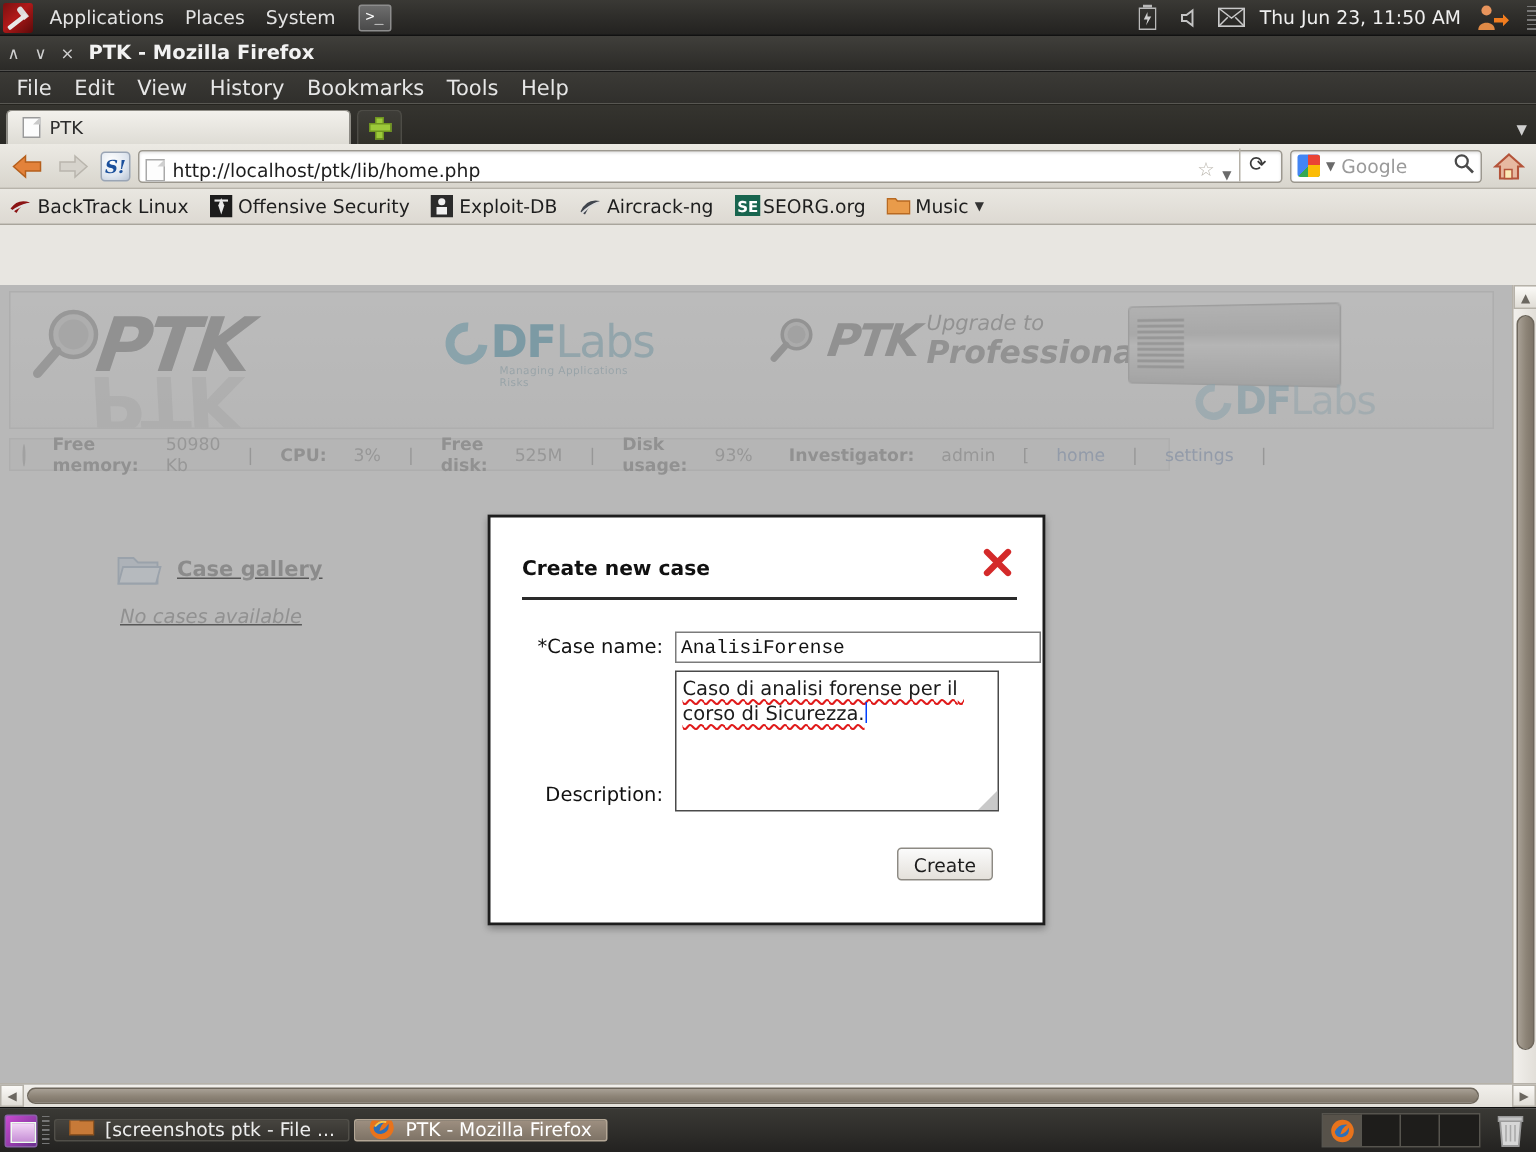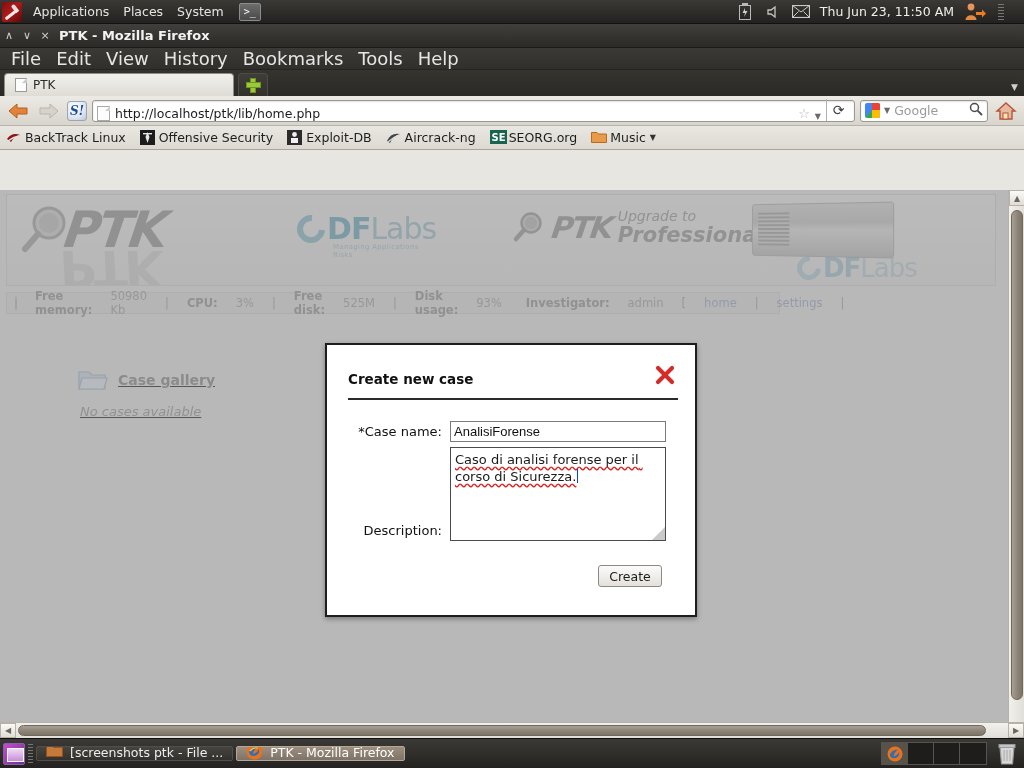--- a/index.html
+++ b/index.html
@@ -43,21 +43,21 @@
   }
   .term-launcher {
     margin-left: 8px; width: 22px; height: 18px;
     background: linear-gradient(to bottom,#6d6d6d,#4a4a4a);
     border: 1px solid #8d8d8d; border-radius: 2px;
     display: flex; align-items: center; justify-content: center;
     color: #fff; font-family: "DejaVu Sans Mono", monospace; font-size: 10px;
   }
   .panel-right {
     margin-left: auto; display: flex; align-items: center;
-    gap: 10px; padding-right: 20px; color: #e2e2e2;
+    gap: 10px; padding-right: 0; color: #e2e2e2;
   }
   .tray-icon { width: 18px; height: 18px; display:flex; align-items:center; justify-content:center; }
   .panel-clock { font-size: 12.5px; color: #efefef; white-space: nowrap; }
   .user-icon { width: 22px; height: 18px; position: relative; }
   .panel-grip {
     width: 6px; height: 16px; margin-left: 2px;
     background: repeating-linear-gradient(to bottom, #777 0 1px, transparent 1px 3px);
   }
 
   
@@ -76,21 +76,21 @@
   }
   .win-btn.close-win { margin-right: 3px; }
   .win-title { font-weight: bold; font-size: 13px; margin-left: 2px; }
 
   .menubar {
     height: 22px; background: linear-gradient(to bottom,#3b3a36,#302f2c);
     display: flex; align-items: center; padding-left: 4px; gap: 1px;
     border-bottom: 1px solid #25241f;
   }
   .menubar span {
-    padding: 12px 7px; color: #e6e6e6; font-size: 18px;
+    padding: 12px 7px; color: #e6e6e6; font-size: 14px;
   }
 
   .tabstrip {
     height: 26px; background: linear-gradient(to bottom,#35342f,#2a2925);
     display: flex; align-items: flex-end; padding-left: 4px;
     position: relative;
   }
   .tab {
     height: 23px; min-width: 230px; display: flex; align-items: center;
     gap: 6px; padding: 0 10px;
@@ -309,23 +309,23 @@
   .form-row {
     position: absolute; display: flex; align-items: flex-end;
   }
   .row-name { left: 21px; top: 76px; }
   .row-desc { left: 21px; top: 102px; }
   .form-label {
     width: 102px; text-align: right; padding-right: 8px;
     font-size: 13px; color: #111; line-height: 20px;
   }
   .case-input {
-    width: 216px; height: 21px; border: 1px solid #7b7b7b;
+    width: 244px; height: 21px; border: 1px solid #7b7b7b;
     background: #fff; font-size: 13px; color: #111;
-    padding: 0 3px; font-family: Liberation Sans, sans-serif;
+    padding: 0 3px; font-family: Liberation Mono, monospace;
   }
   .desc-box {
     width: 216px; height: 94px; border: 1px solid #4a4a4a;
     background: #fff; position: relative; overflow: hidden;
   }
   .desc-text {
     padding: 3px 4px; font-size: 13px; color: #1b1b1b; line-height: 17px;
     white-space: pre-wrap; word-break: break-word;
     text-decoration: underline wavy #e01b1b;
     text-underline-offset: 2px;

